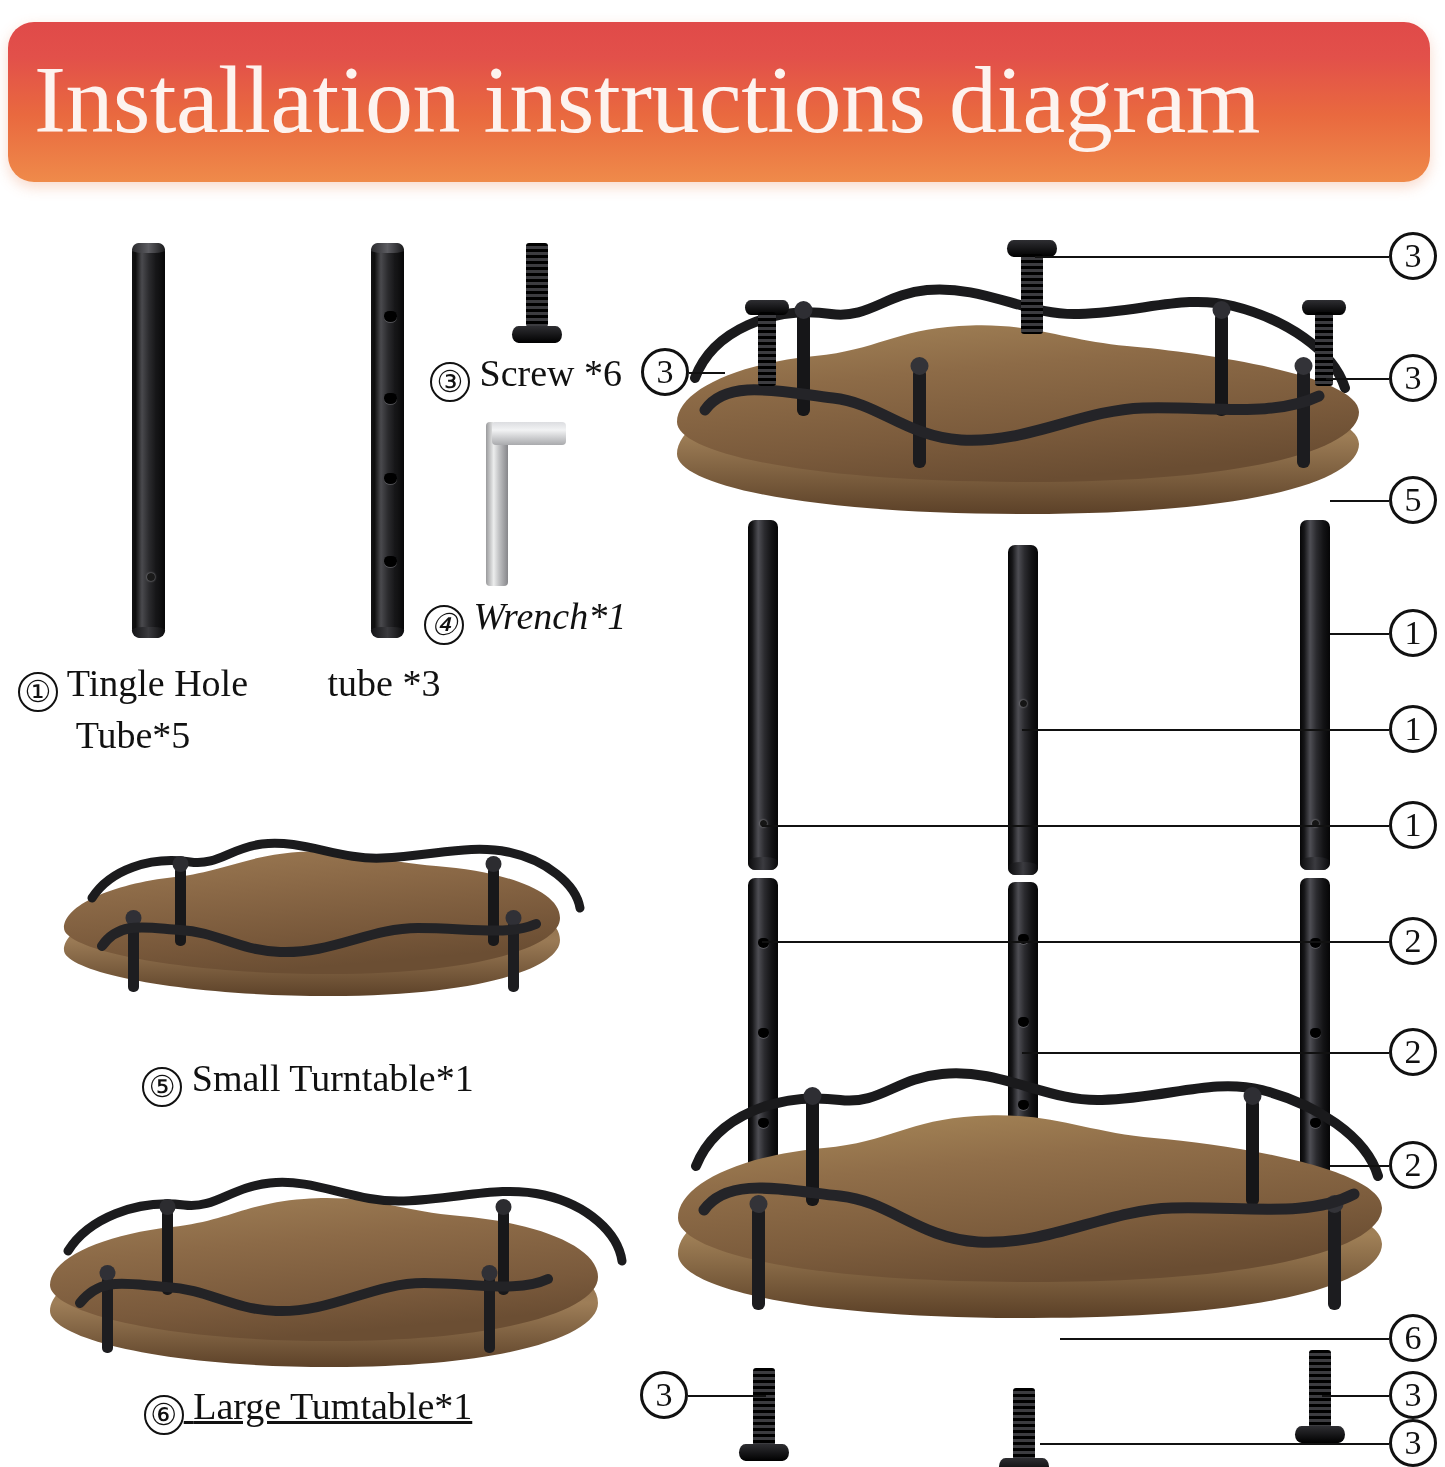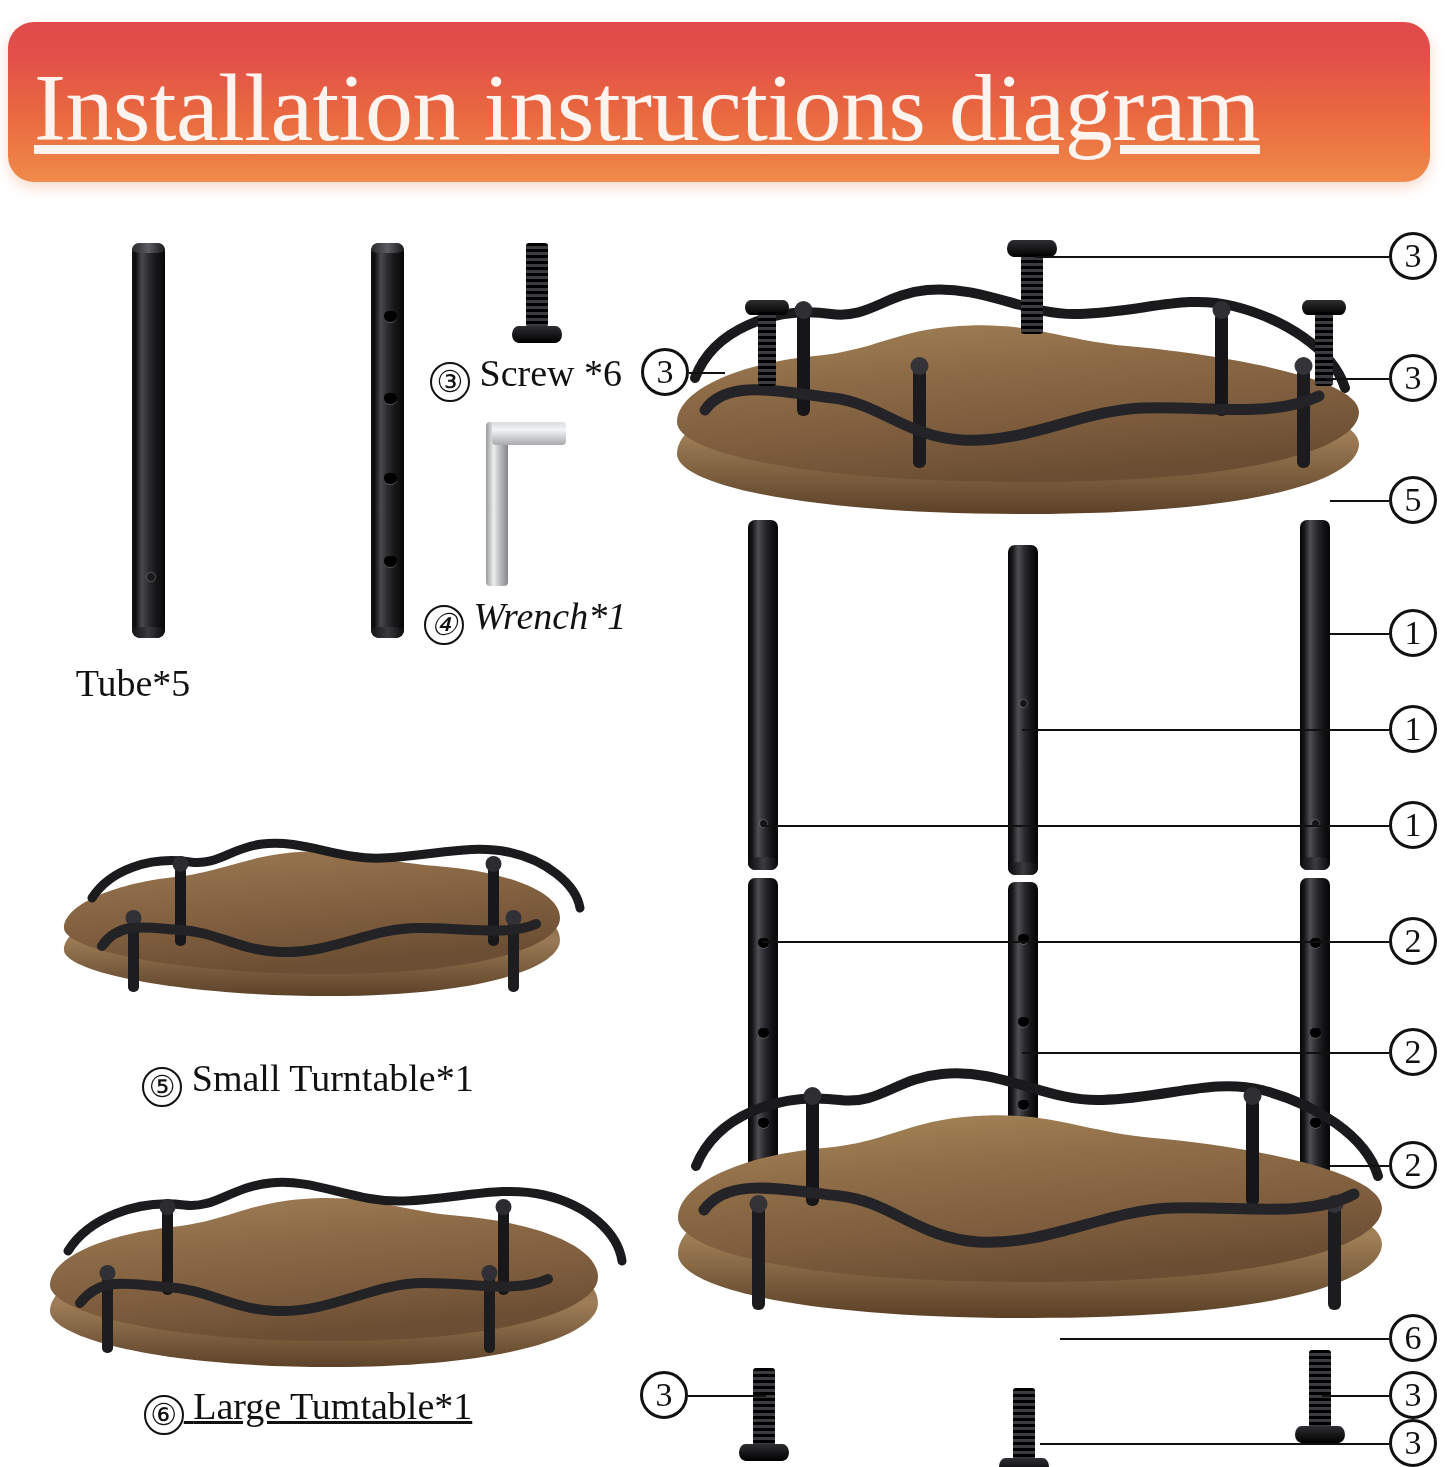--- a/index.html
+++ b/index.html
@@ -4,23 +4,23 @@
 <style>
   html,body{margin:0;padding:0;background:#fff;}
   body{width:1445px;height:1467px;position:relative;overflow:hidden;
        font-family:"Liberation Serif","DejaVu Serif",serif;color:#111;}
 
   
   .banner{position:absolute;left:8px;top:22px;width:1422px;height:160px;
           border-radius:26px;
           background:linear-gradient(180deg,#e04a49 0%,#e2504a 22%,#e9693f 58%,#ef8a4a 100%);
           box-shadow:0 5px 14px rgba(230,120,70,.28);}
-  .banner-text{position:absolute;left:26px;top:34px;width:1390px;
+  .banner-text{position:absolute;left:26px;top:26px;width:1390px;
           font-size:96px;line-height:104px;color:#fdf3ef;white-space:nowrap;
-          letter-spacing:-.5px;font-family:"Liberation Serif","DejaVu Serif",serif;text-decoration:underline;}
+          letter-spacing:-.5px;font-family:"Liberation Serif","DejaVu Serif",serif;}
 
   
   .lbl{position:absolute;font-size:38px;line-height:46px;color:#111;
        font-family:"Liberation Serif","DejaVu Serif",serif;}
   .circ{display:inline-block;border:2.4px solid #111;border-radius:50%;
         width:40px;height:40px;line-height:36px;text-align:center;
         font-size:30px;vertical-align:-6px;box-sizing:border-box;}
 
   
   .callout{position:absolute;width:48px;height:48px;border:3px solid #111;
@@ -106,24 +106,29 @@
   <div class="arm-v" style="left:8px;top:14px;height:164px;"></div>
   <div class="arm-h" style="left:14px;top:14px;width:74px;"></div>
 </div>
 
 <div class="lbl" style="left:424px;top:593px;white-space:nowrap;font-style:italic;">
   <span class="circ">④</span>
   <span>Wrench*1</span>
 </div>
 
 <div class="lbl" style="left:8px;top:660px;width:250px;text-align:center;">
+  <div style="white-space:nowrap;">
+    <span class="circ">①</span>
+    <span>Tingle Hole</span>
+  </div>
   <div>Tube*5</div>
 </div>
 
 <div class="lbl" style="left:258px;top:660px;width:252px;text-align:center;">
+  <div>tube *3</div>
 </div>
 
 <svg style="position:absolute;left:40px;top:778px;" width="580" height="235" viewBox="0 0 580 235">
   <defs>
     <linearGradient id="woodTopS" x1="0" y1="0" x2="0.35" y2="1">
       <stop offset="0%" stop-color="#9c7a53"></stop>
         <stop offset="40%" stop-color="#8a6846"></stop>
       <stop offset="75%" stop-color="#79593b"></stop>
         <stop offset="100%" stop-color="#6b4e33"></stop>
     </linearGradient>

